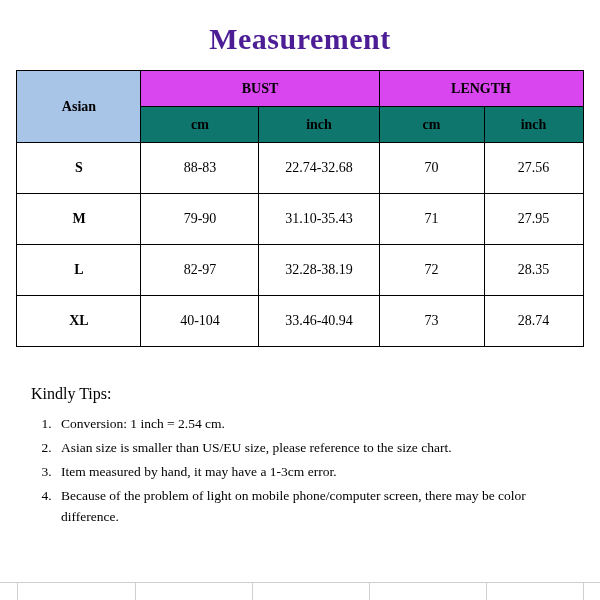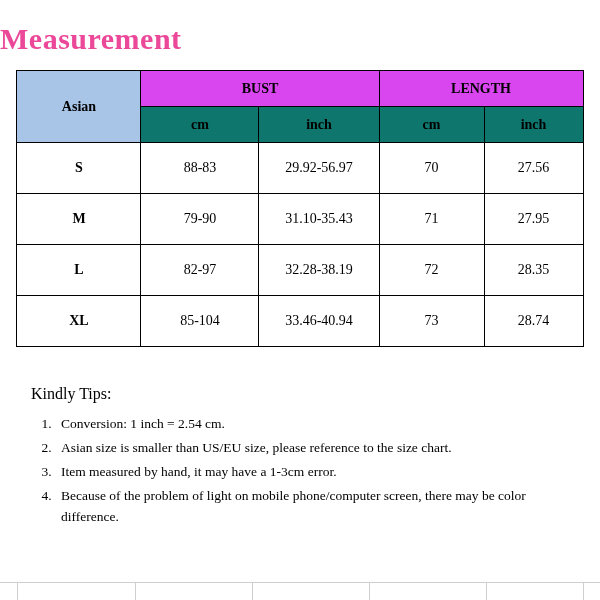--- a/index.html
+++ b/index.html
@@ -14,27 +14,27 @@
     color: #111111;
     overflow: hidden;
   }
   .page {
     position: relative;
     width: 600px;
     height: 600px;
     box-sizing: border-box;
   }
   .title {
-    text-align: left;
+    text-align: center;
     font-size: 30px;
     font-weight: bold;
     letter-spacing: 0.5px;
     padding-top: 22px;
     padding-bottom: 14px;
-    color: #ec4899;
+    color: #4c1d95;
   }
   table.size-table {
     border-collapse: collapse;
     width: 566px;
     margin: 0 auto;
     table-layout: fixed;
   }
   table.size-table th,
   table.size-table td {
     border: 1px solid #000000;
@@ -146,41 +146,41 @@
         <th class="sub">cm</th>
         <th class="sub">inch</th>
         <th class="sub">cm</th>
         <th class="sub">inch</th>
       </tr>
     </thead>
     <tbody>
       <tr>
         <td class="size-cell">S</td>
         <td class="val">88-83</td>
-        <td class="val">29.92-56.97</td>
+        <td class="val">22.74-32.68</td>
         <td class="val">70</td>
         <td class="val">27.56</td>
       </tr>
       <tr>
         <td class="size-cell">M</td>
         <td class="val">79-90</td>
         <td class="val">31.10-35.43</td>
         <td class="val">71</td>
         <td class="val">27.95</td>
       </tr>
       <tr>
         <td class="size-cell">L</td>
         <td class="val">82-97</td>
         <td class="val">32.28-38.19</td>
         <td class="val">72</td>
         <td class="val">28.35</td>
       </tr>
       <tr>
         <td class="size-cell">XL</td>
-        <td class="val">85-104</td>
+        <td class="val">40-104</td>
         <td class="val">33.46-40.94</td>
         <td class="val">73</td>
         <td class="val">28.74</td>
       </tr>
     </tbody>
   </table>
 
   <div class="tips">
     <div class="tips-title">Kindly Tips:</div>
     <ol class="tips-list">

